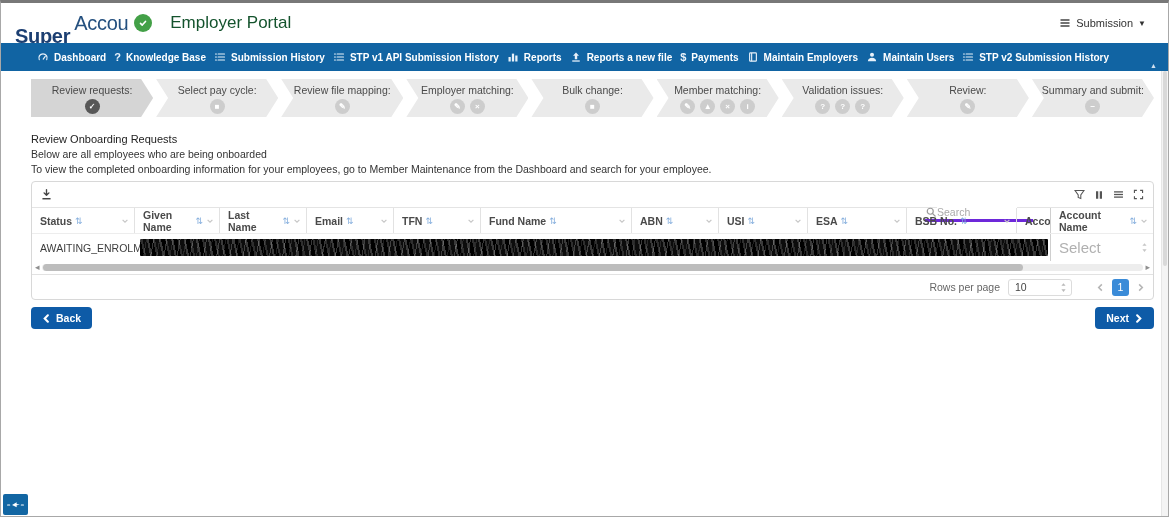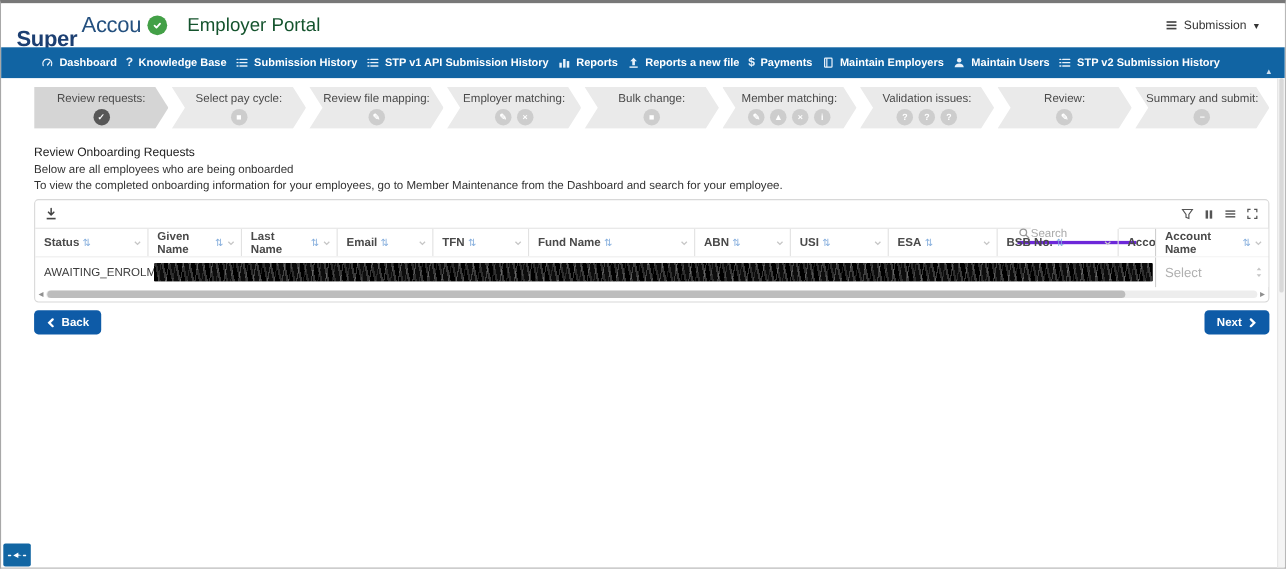--- a/index.html
+++ b/index.html
@@ -74,21 +74,21 @@
   .c5{width:151px}.c6{width:87px}.c7{width:89px}.c8{width:99px}.c9{width:110px}.c10{width:80px}
   .pinned { width:103px; flex:none; border-left:1px solid #cfcfcf; background:#fff;
             display:flex; align-items:center; padding:0 5px 0 8px; gap:3px; }
   .pin-extra { margin-left:auto; display:flex; gap:4px; color:#c6c6c6; align-items:center; }
   .cell-status { display:flex; align-items:center; padding-left:8px; font-size:10.5px;
                  color:#3d3d3d; flex:none; }
   .redaction { flex:1; margin:5px 2px 5px 6px; border-radius:1px; background-color:#101010;
     background-image:
       repeating-linear-gradient(100deg, rgba(255,255,255,0.22) 0 1px, transparent 1px 6px, rgba(255,255,255,0.12) 6px 7px, transparent 7px 13px),
       repeating-linear-gradient(78deg, #000 0 4px, #2e2e2e 4px 6px, #0c0c0c 6px 10px, #3a3a3a 10px 12px); }
-  .select-ph { font-size:12px; color:#b0b0b0; }
+  .select-ph { font-size:15px; color:#b0b0b0; }
 
   .hscroll { display:flex; align-items:center; gap:2px; margin:2px 3px; height:9px; }
   .tri { font-size:9px; color:#8f8f8f; line-height:1; }
   .track { flex:1; height:7px; background:#ededed; border-radius:4px; position:relative; }
   .thumb { position:absolute; left:1px; top:0; height:7px; width:89%; background:#bdbdbd; border-radius:4px; }
 
   .pgn { height:25px; border-top:1px solid #e2e2e2; display:flex; align-items:center;
          justify-content:flex-end; padding-right:8px; font-size:10.5px; color:#666; }
   .rpp-box { width:64px; height:17px; border:1px solid #dcdcdc; border-radius:3px; margin-left:8px;
              display:flex; align-items:center; padding:0 4px 0 6px; }
@@ -480,20 +480,45 @@
     </div>
 
     <div class="hscroll">
       <span class="tri">◂</span>
       <div class="track">
         <div class="thumb"></div>
       </div>
       <span class="tri">▸</span>
     </div>
 
+    <div class="pgn">
+      <span>Rows per page</span>
+      <div class="rpp-box">
+        <input value="10" style="">
+        <span class="rpp-spin i">
+            <svg width="7" height="11" viewBox="0 0 8 12" fill="currentColor">
+              <path d="M4 1 6.4 4H1.6z"></path>
+              <path d="M4 11 1.6 8h4.8z"></path>
+            </svg>
+          </span>
+      </div>
+      <div class="pager">
+        <span class="pbtn i">
+            <svg width="9" height="9" viewBox="0 0 10 10" fill="none" stroke="currentColor" stroke-width="1.7">
+              <path d="M6.5 1.5 3 5l3.5 3.5"></path>
+            </svg>
+          </span>
+        <span class="page-active">1</span>
+        <span class="pbtn i">
+            <svg width="9" height="9" viewBox="0 0 10 10" fill="none" stroke="currentColor" stroke-width="1.7">
+              <path d="M3.5 1.5 7 5 3.5 8.5"></path>
+            </svg>
+          </span>
+      </div>
+    </div>
   </div>
 
   <div class="footer-row">
     <button class="btn">
       <span class="i">
           <svg width="9" height="9" viewBox="0 0 10 10" fill="none" stroke="#fff" stroke-width="2.3" stroke-linecap="round">
             <path d="M6.5 1.5 3 5l3.5 3.5"></path>
           </svg>
         </span>
       <span>Back</span>

